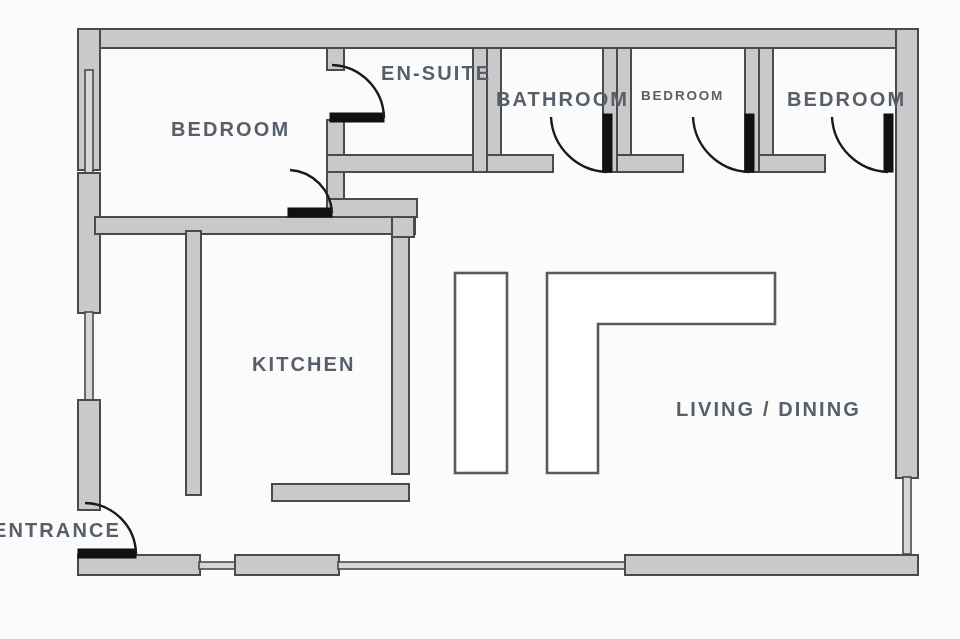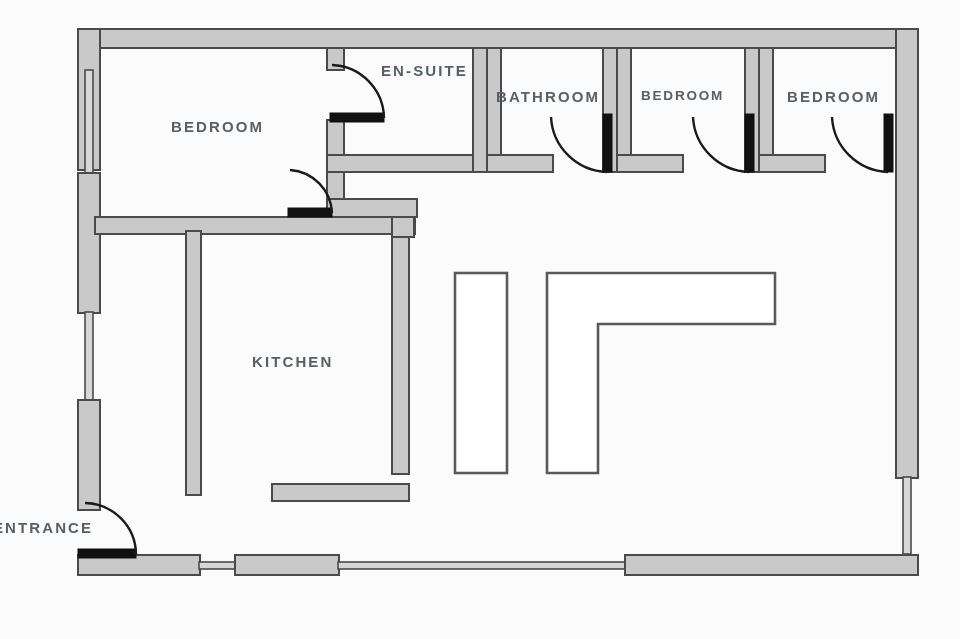--- a/index.html
+++ b/index.html
@@ -50,21 +50,21 @@
   }
   .doorarc {
     fill: none;
     stroke: #1a1a1a;
     stroke-width: 2.4;
   }
   .roomlabel {
     position: absolute;
     color: #57606a;
     font-family: "Liberation Sans", sans-serif;
-    font-size: 15px;
+    font-size: 20px;
     font-weight: 700;
     letter-spacing: 2.1px;
     white-space: nowrap;
     user-select: none;
     text-transform: uppercase;
   }
   .roomlabel.small {
     font-size: 13.5px;
     letter-spacing: 1.8px;
   }
@@ -173,16 +173,17 @@
   <div class="roomlabel" style="left:381px; top:62px;">EN-SUITE</div>
 
   <div class="roomlabel" style="left:496px; top:88px;">BATHROOM</div>
 
   <div class="roomlabel small" style="left:641px; top:88px;">BEDROOM</div>
 
   <div class="roomlabel" style="left:787px; top:88px;">BEDROOM</div>
 
   <div class="roomlabel" style="left:252px; top:353px;">KITCHEN</div>
 
+  <div class="roomlabel" style="left:676px; top:398px;">LIVING / DINING</div>
 
   <div class="roomlabel" style="left:-7px; top:519px;">ENTRANCE</div>
 
 </div>
 
 </body></html>

